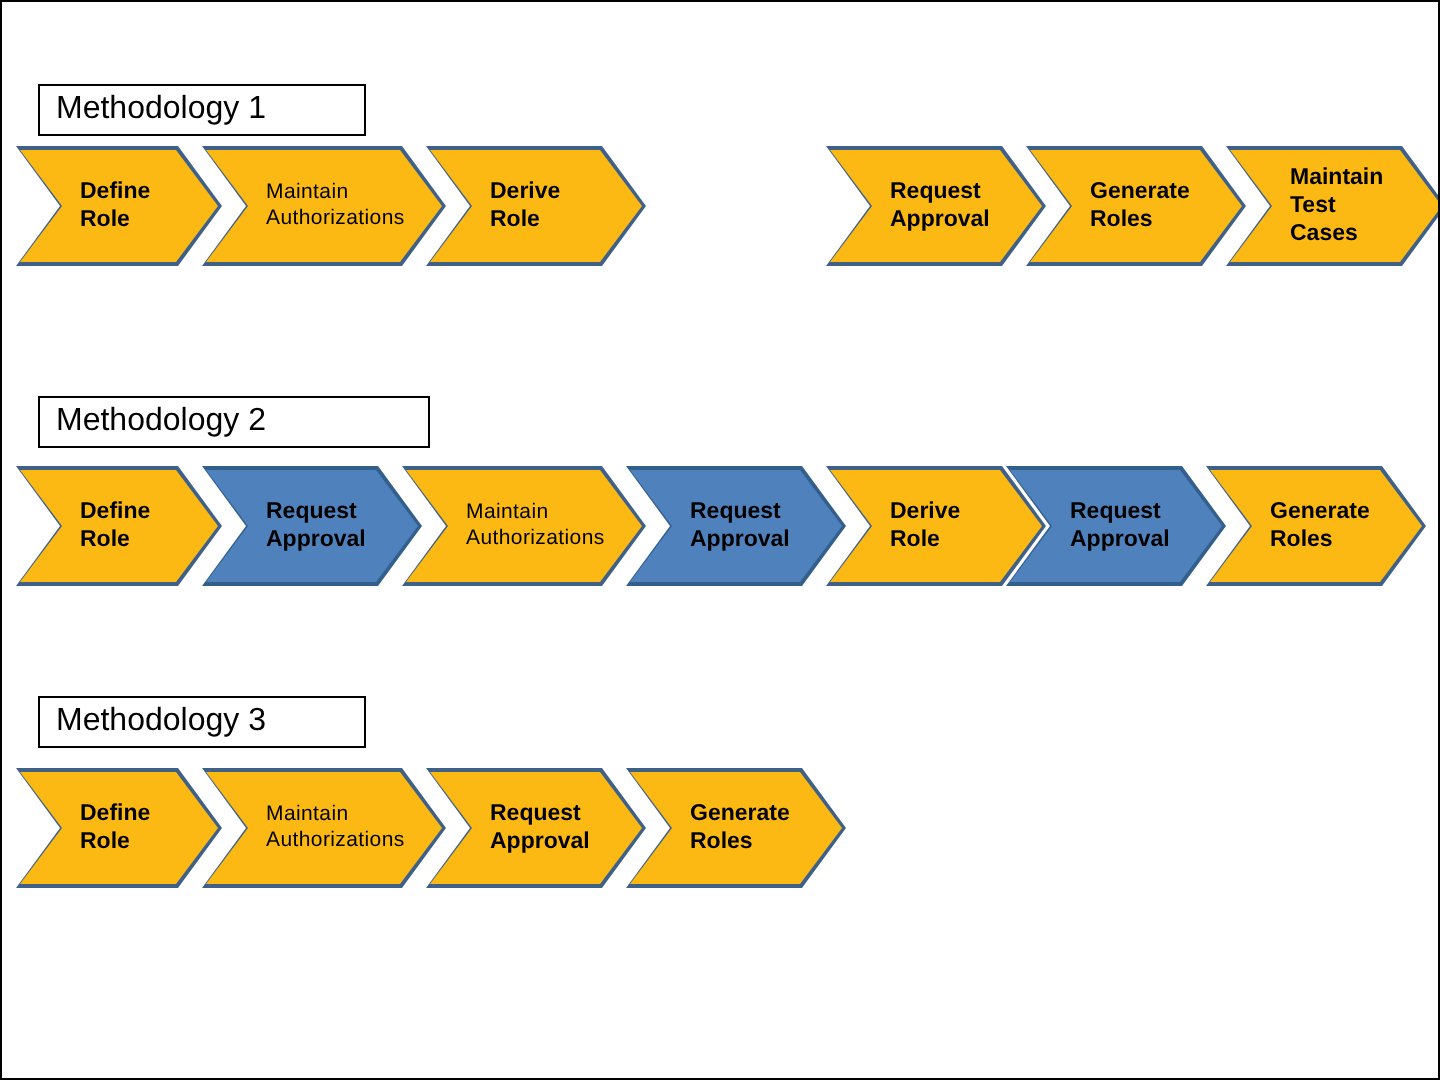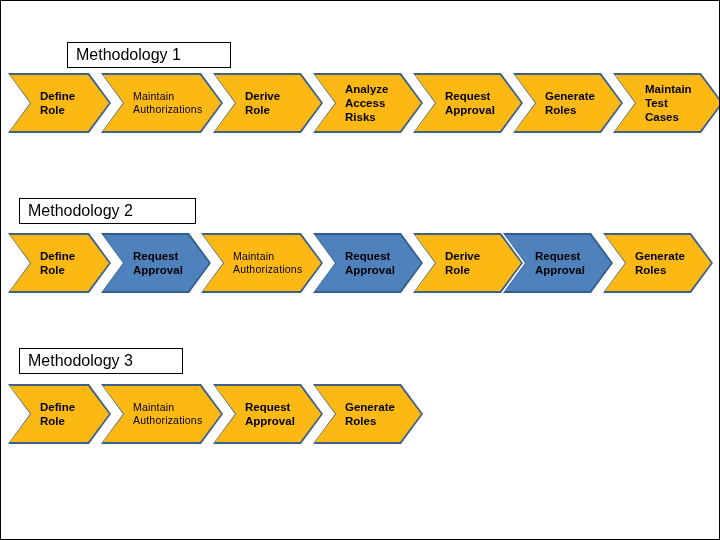--- a/index.html
+++ b/index.html
@@ -88,45 +88,38 @@
   .chev-label.light {
     font-weight: normal;
     font-size: 10.5px;
     letter-spacing: 0.2px;
   }
 </style>
 </head>
 <body>
 
 <div id="canvas" style="width: 718px; height: 538px; background: rgb(255, 255, 255); border-color: rgb(0, 0, 0);">
-    <div class="title-box" style="left: 18px; top: 41px; width: 164px; height: 26px; margin-left: 48px;">Methodology 1</div>
+    <div class="title-box" style="left: 18px; top: 41px; width: 164px; height: 26px;">Methodology 1</div>
     <div class="chev-row" style="top: 72px; width: 720px;">
       <div class="chev orange" style="left: 7px; width: 103px; z-index: 100;">
         <div class="inner">
           <div class="chev-label">Define
 Role</div>
         </div>
       </div>
       <div class="chev orange" style="left: 100px; width: 122px; z-index: 99;">
         <div class="inner">
           <div class="chev-label light">Maintain
 Authorizations</div>
         </div>
       </div>
       <div class="chev orange" style="left: 212px; width: 110px; z-index: 98;">
         <div class="inner">
           <div class="chev-label">Derive
 Role</div>
-        </div>
-      </div>
-      <div class="chev orange" style="left: 312px; width: 110px; z-index: 97;">
-        <div class="inner">
-          <div class="chev-label">Analyze
-Access
-Risks</div>
         </div>
       </div>
       <div class="chev orange" style="left: 412px; width: 110px; z-index: 96;">
         <div class="inner">
           <div class="chev-label">Request
 Approval</div>
         </div>
       </div>
       <div class="chev orange" style="left: 512px; width: 110px; z-index: 95;">
         <div class="inner">
@@ -135,21 +128,21 @@
         </div>
       </div>
       <div class="chev orange" style="left: 612px; width: 110px; z-index: 94;">
         <div class="inner">
           <div class="chev-label">Maintain
 Test
 Cases</div>
         </div>
       </div>
     </div>
-    <div class="title-box" style="left: 18px; top: 197px; width: 177px; height: 26px;">Methodology 2</div>
+    <div class="title-box" style="left: 18px; top: 197px; width: 196px; height: 26px;">Methodology 2</div>
     <div class="chev-row" style="top: 232px; width: 720px;">
       <div class="chev orange" style="left: 7px; width: 103px; z-index: 100;">
         <div class="inner">
           <div class="chev-label">Define
 Role</div>
         </div>
       </div>
       <div class="chev blue" style="left: 100px; width: 110px; z-index: 99;">
         <div class="inner">
           <div class="chev-label">Request

